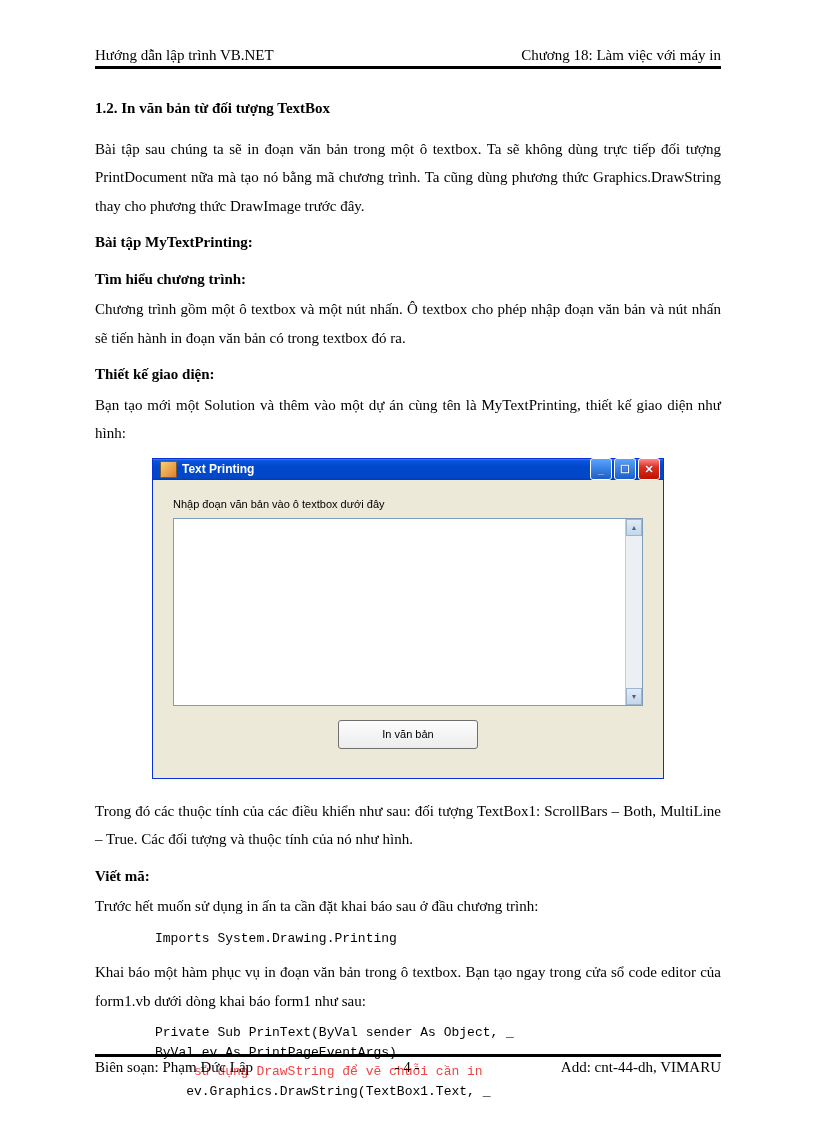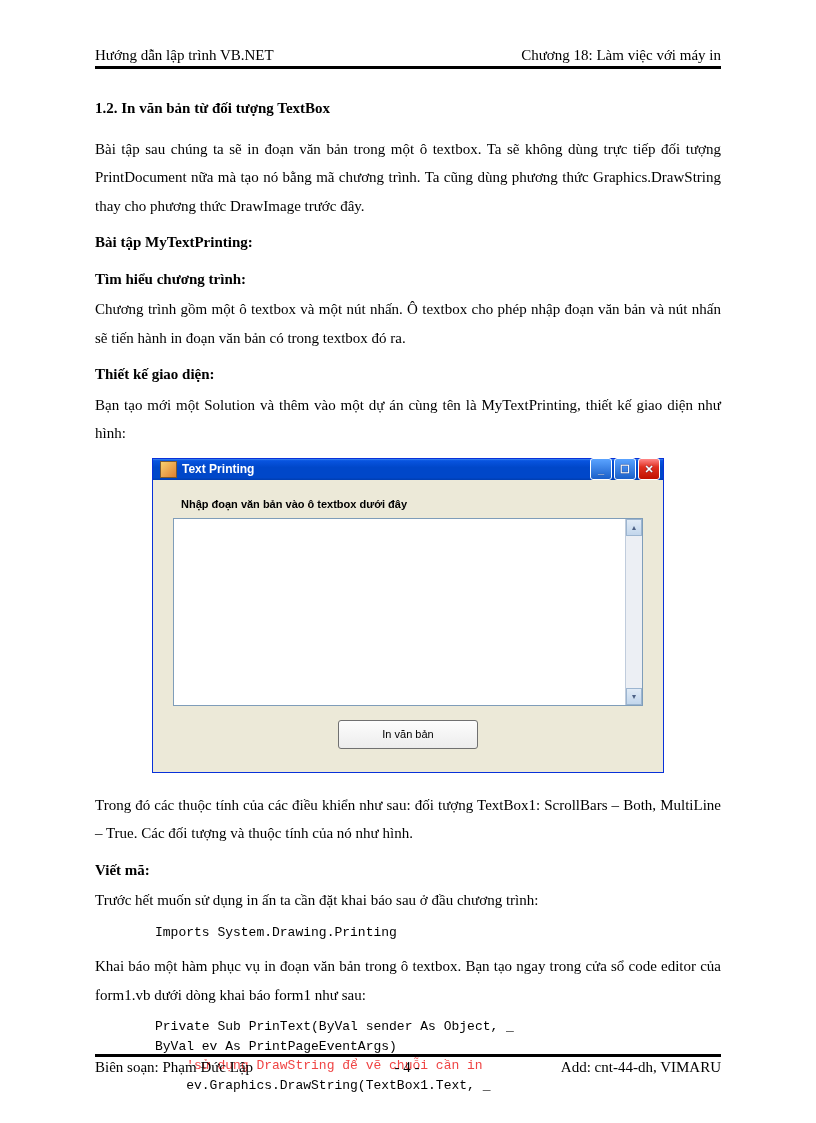--- a/index.html
+++ b/index.html
@@ -82,23 +82,22 @@
   .winbtn.close {
     background: linear-gradient(to bottom, #f88 0%, #e03020 40%, #c01000 100%);
   }
   .winbody {
     background: #ece9d8;
     padding: 18px 20px 15px 20px;
   }
   .form-label {
     font-family: Tahoma, sans-serif;
     font-size: 11px;
-    font-weight: bold;
+    font-weight: normal;
     margin-bottom: 8px;
-    margin-left: 8px;
   }
   .textbox {
     width: 100%;
     height: 188px;
     border: 1px solid #7f9db9;
     background: #fff;
     position: relative;
     box-sizing: border-box;
   }
   .vscroll {
@@ -117,21 +116,21 @@
     height: 15px;
     background: linear-gradient(to bottom,#e1ebf6,#c2d6ec);
     border: 1px solid #9cb5d0;
     font-size: 8px;
     color: #4d6185;
     display: flex;
     align-items: center;
     justify-content: center;
   }
   .print-btn {
-    margin: 14px auto 8px auto;
+    margin: 14px auto 14px auto;
     width: 138px;
     height: 27px;
     border: 1px solid #707070;
     background: linear-gradient(to bottom, #fdfdfd, #ececec);
     font-family: Tahoma, sans-serif;
     font-size: 11px;
     display: flex;
     align-items: center;
     justify-content: center;
     border-radius: 3px;

